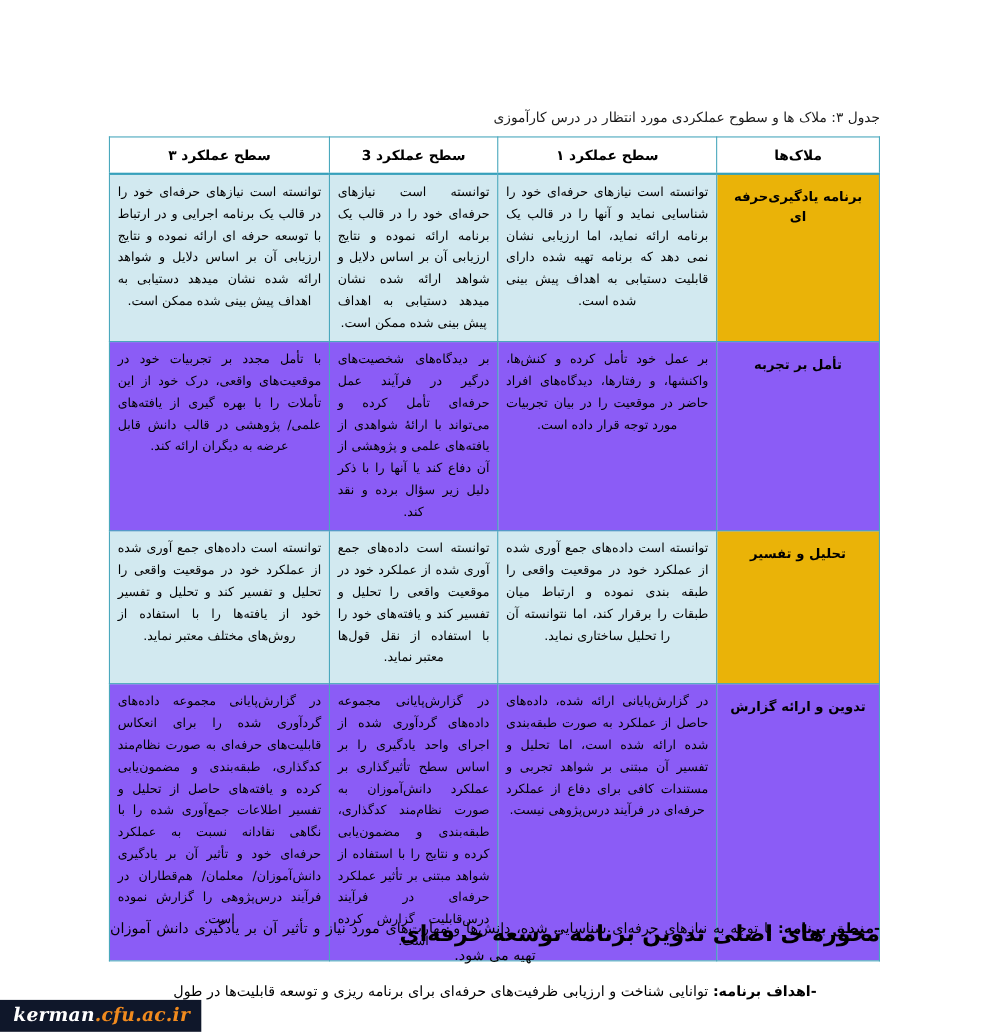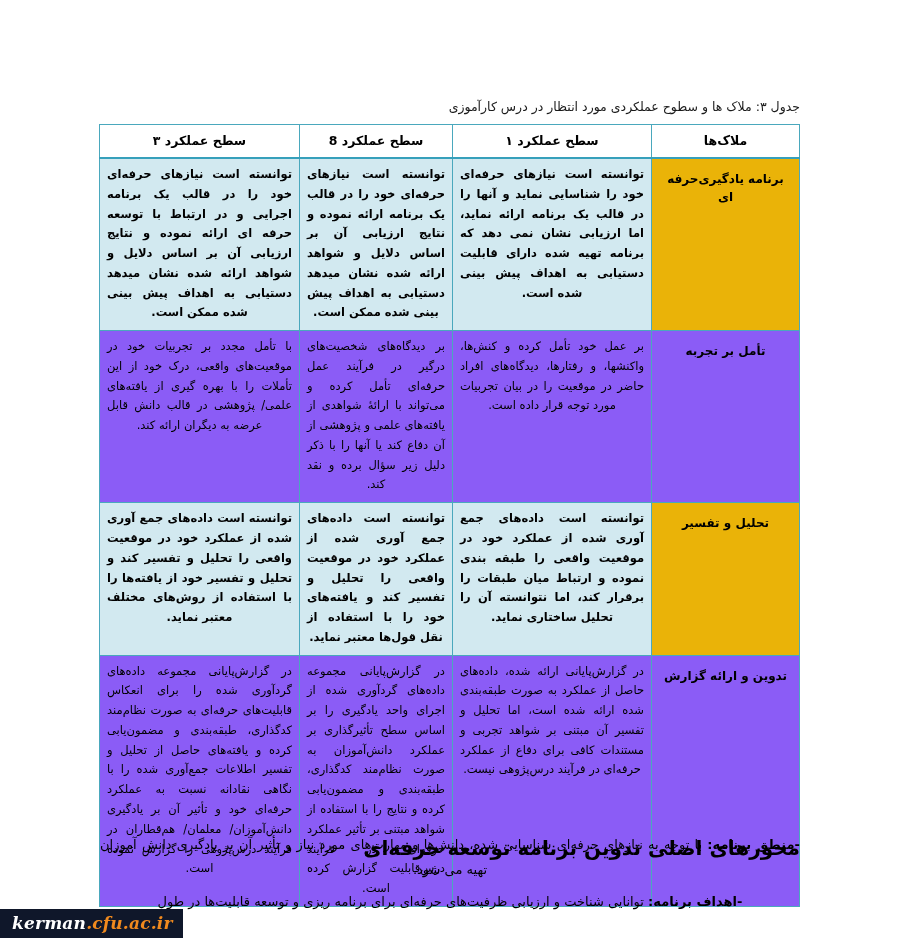--- a/index.html
+++ b/index.html
@@ -73,21 +73,20 @@
     line-height: 1.5;
   }
   .criteria-table td.body-cell {
     text-align: justify;
     text-align-last: center;
     font-size: 11.5px;
     line-height: 1.72;
   }
   .criteria-table tr.shaded > td {
     background: #d2e9f0;
-    font-weight: bold;
   }
   .criteria-table tr.plain > td {
     background: #8b5cf6;
   }
   .criteria-table tr.shaded > td.crit-cell {
     background: #eab308;
   }
   .criteria-table tr.r1 > td { height: 128px; }
   .criteria-table tr.r2 > td { height: 128px; }
   .criteria-table tr.r3 > td { height: 120px; }
@@ -152,21 +151,21 @@
     <colgroup>
       <col class="c-crit">
       <col class="c-lvl1">
       <col class="c-lvl2">
       <col class="c-lvl3">
     </colgroup>
     <thead>
       <tr>
         <th>ملاک‌ها</th>
         <th>سطح عملکرد ۱</th>
-        <th>سطح عملکرد 8</th>
+        <th>سطح عملکرد 3</th>
         <th>سطح عملکرد ۳</th>
       </tr>
     </thead>
     <tbody>
       <tr class="shaded r1">
         <td class="crit-cell">برنامه یادگیری‌حرفه ای</td>
         <td class="body-cell">توانسته است نیازهای حرفه‌ای خود را شناسایی نماید و آنها را در قالب یک برنامه ارائه نماید، اما ارزیابی نشان نمی دهد که برنامه تهیه شده دارای قابلیت دستیابی به اهداف پیش بینی شده است.</td>
         <td class="body-cell">توانسته است نیازهای حرفه‌ای خود را در قالب یک برنامه ارائه نموده و نتایج ارزیابی آن بر اساس دلایل و شواهد ارائه شده نشان میدهد دستیابی به اهداف پیش بینی شده ممکن است.</td>
         <td class="body-cell">توانسته است نیازهای حرفه‌ای خود را در قالب یک برنامه اجرایی و در ارتباط با توسعه حرفه ای ارائه نموده و نتایج ارزیابی آن بر اساس دلایل و شواهد ارائه شده نشان میدهد دستیابی به اهداف پیش بینی شده ممکن است.</td>
       </tr>

